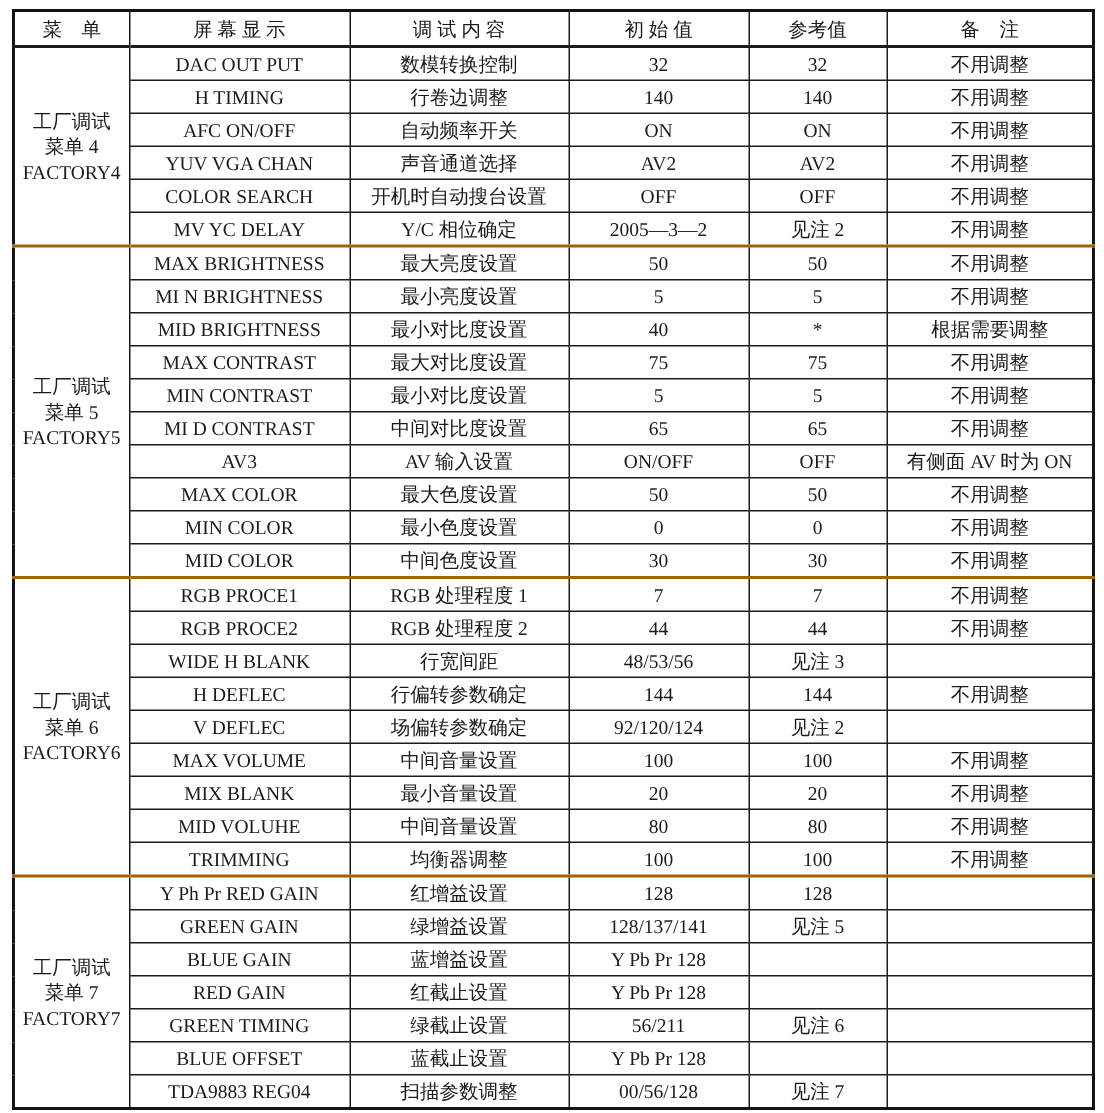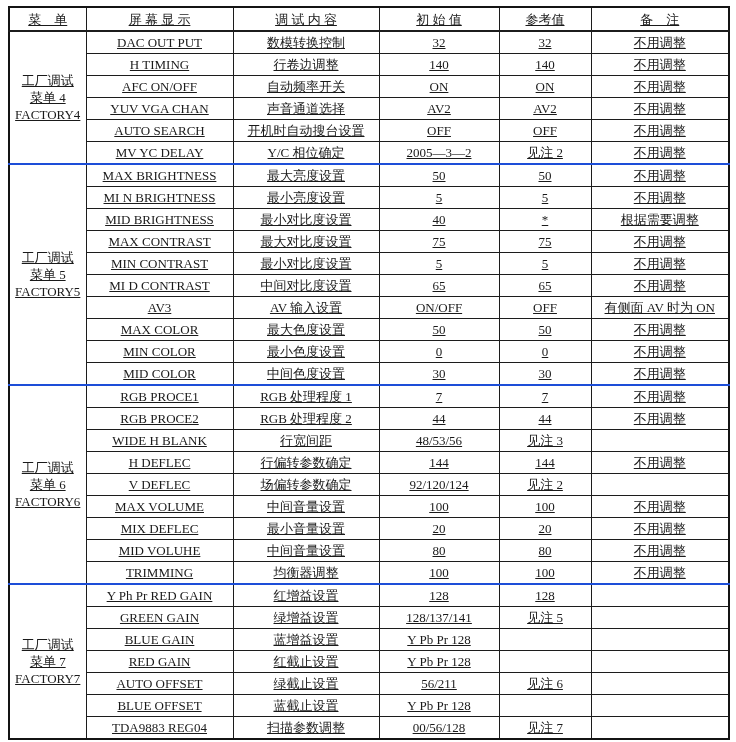--- a/index.html
+++ b/index.html
@@ -2,34 +2,34 @@
 <html><head>
 <meta charset="utf-8">
 <style>
   html,body{margin:0;padding:0;}
   body{
     width:736px;height:742px;overflow:hidden;background:#ffffff;
     font-family:"Liberation Serif","DejaVu Serif",serif;color:#1a1a1a;
   }
   .page{position:relative;width:736px;height:742px;background:#fff;}
   .sheet{position:absolute;left:8px;top:6px;}
-  table{border-collapse:collapse;table-layout:fixed;width:720px;border:2px solid #141414;text-decoration:underline;}
+  table{border-collapse:collapse;table-layout:fixed;width:720px;border:2px solid #141414;}
   col.c1{width:77px}
   col.c2{width:147px}
   col.c3{width:146px}
   col.c4{width:120px}
   col.c5{width:92px}
   col.c6{width:138px}
   th,td{
     border:1px solid #1c1c1c;text-align:center;vertical-align:middle;
     font-size:13px;font-weight:normal;padding:0 2px;height:21px;
     white-space:nowrap;overflow:hidden;line-height:21px;
   }
   thead th{height:22px;border-bottom:2px solid #1c1c1c;}
-  tr.gstart td{border-top:2px solid #1d4ed8;}
+  tr.gstart td{border-top:2px solid #a16207;}
   td.menu-cell{white-space:normal;line-height:17px;}
   td.menu-cell div{line-height:17px;}
 </style>
 </head>
 <body>
 
 <div class="page">
   <div class="sheet">
     <table>
       <colgroup>
@@ -79,21 +79,21 @@
           <td>不用调整</td>
         </tr>
         <tr>
           <td>YUV VGA CHAN</td>
           <td>声音通道选择</td>
           <td>AV2</td>
           <td>AV2</td>
           <td>不用调整</td>
         </tr>
         <tr>
-          <td>AUTO SEARCH</td>
+          <td>COLOR SEARCH</td>
           <td>开机时自动搜台设置</td>
           <td>OFF</td>
           <td>OFF</td>
           <td>不用调整</td>
         </tr>
         <tr>
           <td>MV YC DELAY</td>
           <td>Y/C 相位确定</td>
           <td>2005—3—2</td>
           <td>见注 2</td>
@@ -217,21 +217,21 @@
           <td></td>
         </tr>
         <tr>
           <td>MAX VOLUME</td>
           <td>中间音量设置</td>
           <td>100</td>
           <td>100</td>
           <td>不用调整</td>
         </tr>
         <tr>
-          <td>MIX DEFLEC</td>
+          <td>MIX BLANK</td>
           <td>最小音量设置</td>
           <td>20</td>
           <td>20</td>
           <td>不用调整</td>
         </tr>
         <tr>
           <td>MID VOLUHE</td>
           <td>中间音量设置</td>
           <td>80</td>
           <td>80</td>
@@ -272,21 +272,21 @@
           <td></td>
         </tr>
         <tr>
           <td>RED GAIN</td>
           <td>红截止设置</td>
           <td>Y Pb Pr 128</td>
           <td></td>
           <td></td>
         </tr>
         <tr>
-          <td>AUTO OFFSET</td>
+          <td>GREEN TIMING</td>
           <td>绿截止设置</td>
           <td>56/211</td>
           <td>见注 6</td>
           <td></td>
         </tr>
         <tr>
           <td>BLUE OFFSET</td>
           <td>蓝截止设置</td>
           <td>Y Pb Pr 128</td>
           <td></td>

